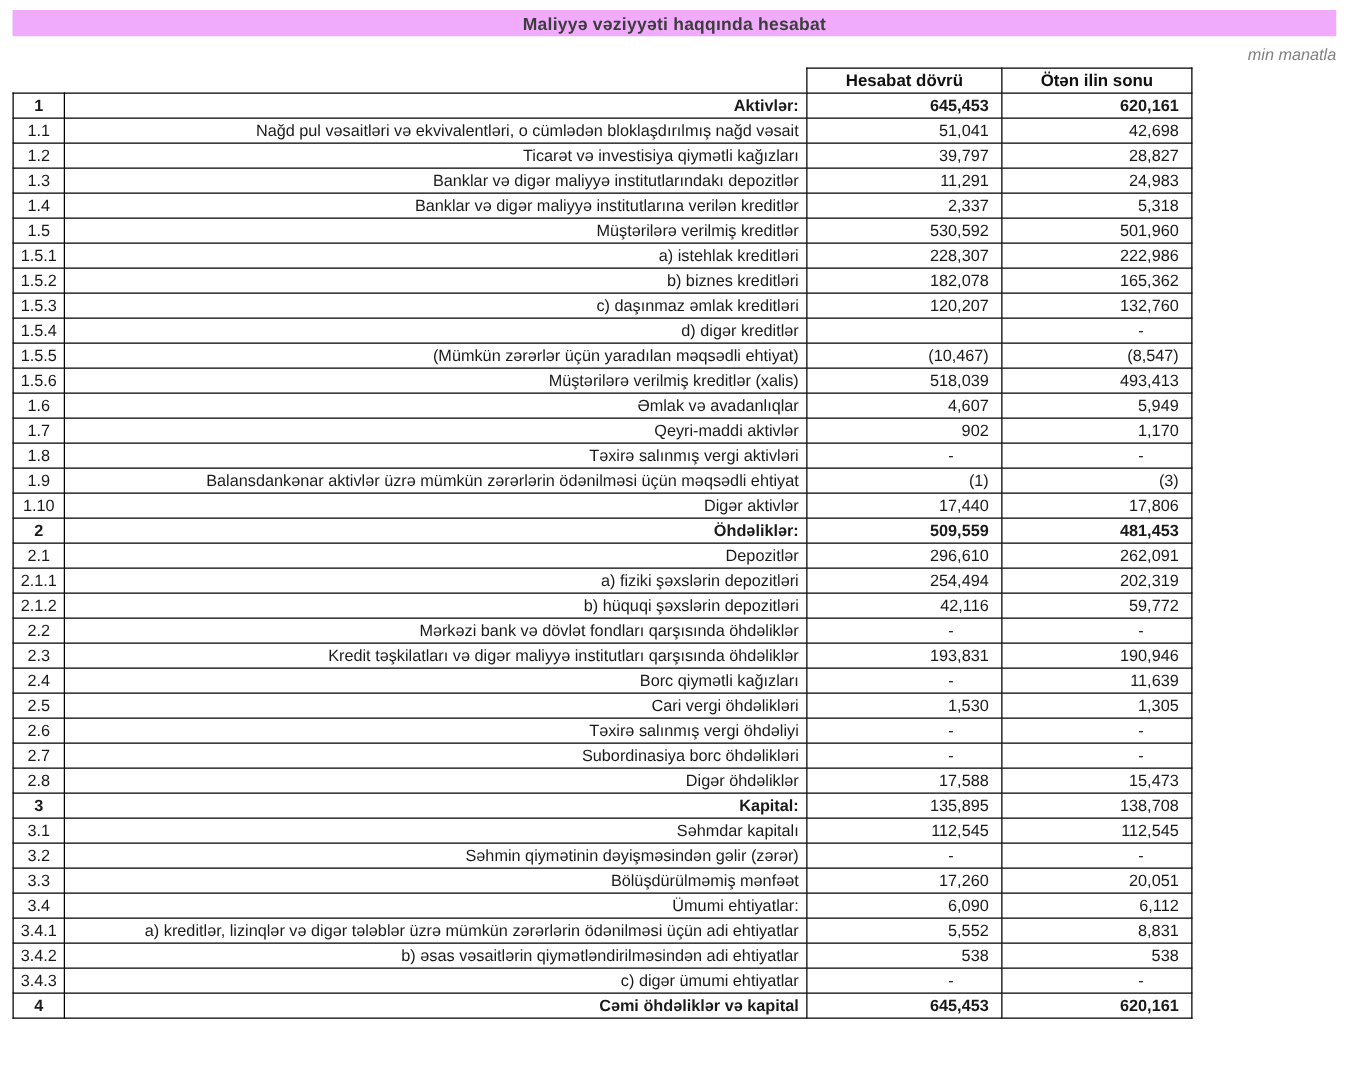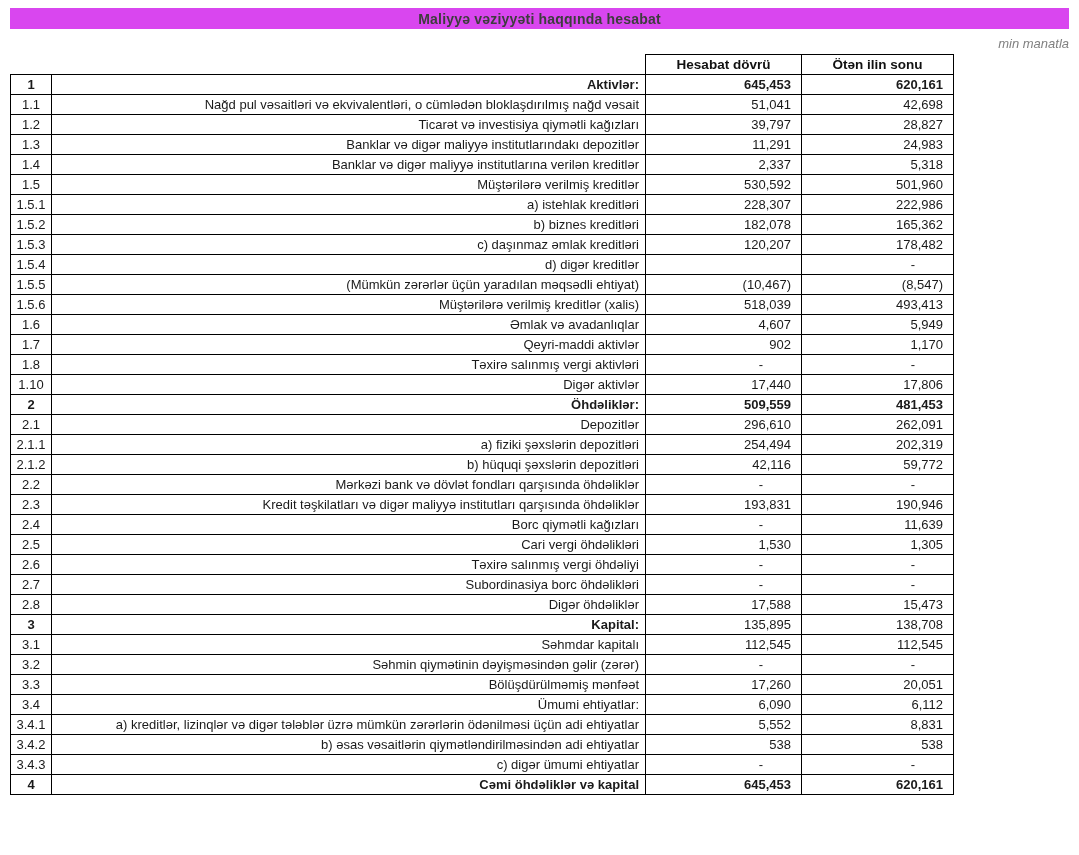--- a/index.html
+++ b/index.html
@@ -5,21 +5,21 @@
   * { margin: 0; box-sizing: border-box; }
   html, body { background: #ffffff; }
   body {
     width: 1079px; height: 855px;
     font-family: "Liberation Sans", "DejaVu Sans", sans-serif;
     color: #1a1a1a;
   }
   .page { padding: 8px 10px 0 10px; }
 
   .title-bar {
-    background: #d946ef;
+    background: #f0abfc;
     height: 21px;
     display: flex; align-items: center; justify-content: center;
     margin-bottom: 8px;
   }
   .title-bar span {
     font-size: 14px; font-weight: bold; color: #3d3d3d; letter-spacing: .2px;
   }
 
   .unit-note {
     text-align: right;
@@ -135,21 +135,21 @@
         <tr>
           <td class="no">1.5.2</td>
           <td class="label">b) biznes kreditləri</td>
           <td class="val">182,078</td>
           <td class="val">165,362</td>
         </tr>
         <tr>
           <td class="no">1.5.3</td>
           <td class="label">c) daşınmaz əmlak kreditləri</td>
           <td class="val">120,207</td>
-          <td class="val">178,482</td>
+          <td class="val">132,760</td>
         </tr>
         <tr>
           <td class="no">1.5.4</td>
           <td class="label">d) digər kreditlər</td>
           <td class="val"></td>
           <td class="val dash">-</td>
         </tr>
         <tr>
           <td class="no">1.5.5</td>
           <td class="label">(Mümkün zərərlər üçün yaradılan məqsədli ehtiyat)</td>
@@ -172,20 +172,26 @@
           <td class="no">1.7</td>
           <td class="label">Qeyri-maddi aktivlər</td>
           <td class="val">902</td>
           <td class="val">1,170</td>
         </tr>
         <tr>
           <td class="no">1.8</td>
           <td class="label">Təxirə salınmış vergi aktivləri</td>
           <td class="val dash">-</td>
           <td class="val dash">-</td>
+        </tr>
+        <tr>
+          <td class="no">1.9</td>
+          <td class="label">Balansdankənar aktivlər üzrə mümkün zərərlərin ödənilməsi üçün məqsədli ehtiyat</td>
+          <td class="val">(1)</td>
+          <td class="val">(3)</td>
         </tr>
         <tr>
           <td class="no">1.10</td>
           <td class="label">Digər aktivlər</td>
           <td class="val">17,440</td>
           <td class="val">17,806</td>
         </tr>
         <tr class="section">
           <td class="no">2</td>
           <td class="label">Öhdəliklər:</td>

